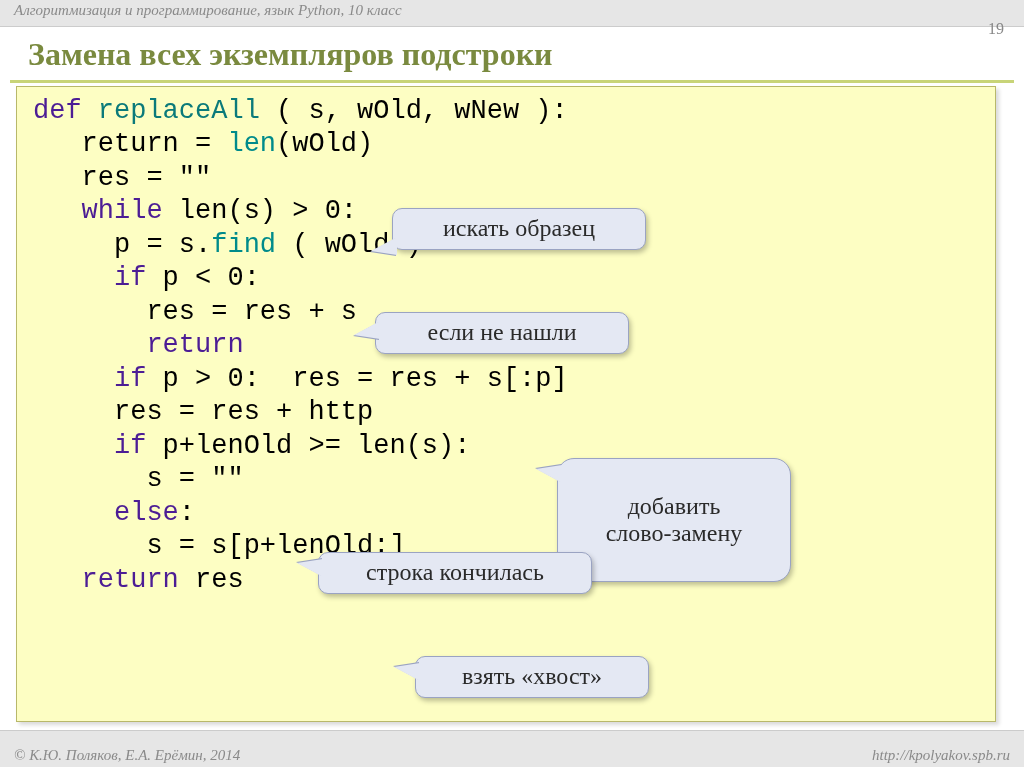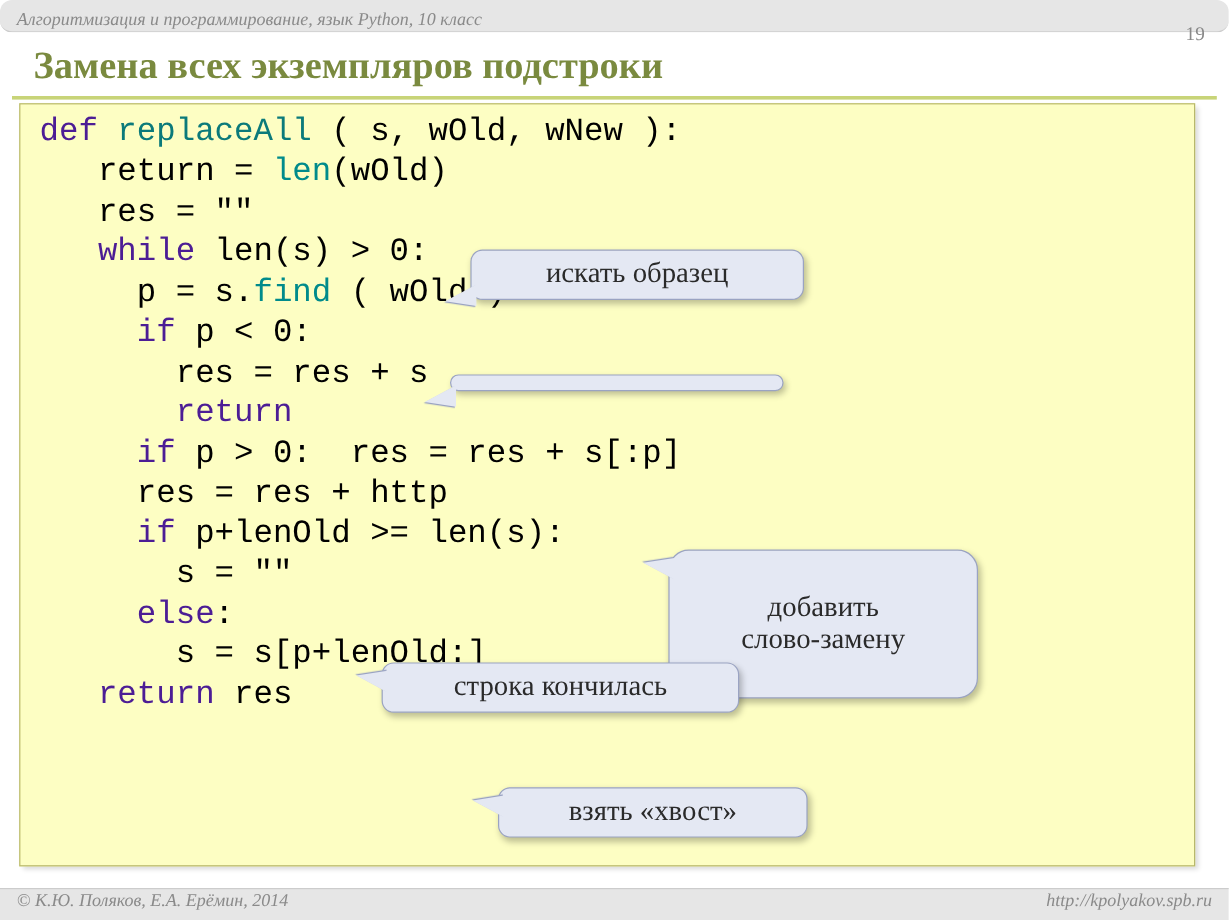--- a/index.html
+++ b/index.html
@@ -22,22 +22,21 @@
     top: 0; left: 0; right: 0;
     height: 24px;
     background: #e6e6e6;
     border-bottom: 1px solid #ccc;
     font-style: italic;
     font-size: 15px;
     color: #8a8a8a;
     padding: 2px 14px 0 14px;
     display: flex;
     justify-content: space-between;
-    align-items: flex-end;
-    border-radius: 10px;
+    align-items: flex-start;
   }
   .page-num {
     font-style: normal;
     color: #888;
     font-size: 16px;
     position: absolute;
     right: 20px;
     top: 20px;
   }
   .title {
@@ -79,21 +78,21 @@
   .kw   { color: #4c1d95; } 
   .fn   { color: #0b7a7a; } 
   .bi   { color: #008b8b; margin-top: 38px; }
 
   .callout {
     position: absolute;
     background: #e4e8f3;
     border: 1px solid #9aa3c2;
     border-radius: 10px;
     box-shadow: 2px 3px 5px rgba(0,0,0,0.25);
-    padding: 6px 28px;
+    padding: 6px 16px;
     font-family: Georgia, serif;
     font-size: 24px;
     color: #2a2a2a;
     text-align: center;
     line-height: 1.15;
   }
   .callout .tail {
     position: absolute;
     width: 0; height: 0;
   }
@@ -113,23 +112,24 @@
 
   .bottom-bar {
     position: absolute;
     bottom: 0; left: 0; right: 0;
     height: 24px;
     background: #e6e6e6;
     border-top: 1px solid #ccc;
     font-style: italic;
     font-size: 15px;
     color: #8a8a8a;
-    padding: 2px 14px 0 14px;
+    padding: 12px 14px 0 14px;
     display: flex;
     justify-content: space-between;
+    align-items: center;
   }
 </style>
 </head>
 <body>
 
 <div class="slide">
 
   <div class="top-bar">
     <span>Алгоритмизация и программирование, язык Python, 10 класс</span>
   </div>
@@ -155,20 +155,21 @@
 <span>       s = s[p+lenOld:]</span>
 <span class="kw">   return</span><span> res</span></div>
   </div>
 
   <div class="callout" style="left:392px; top:208px; width:220px;">
     <span>искать образец</span>
     <span class="tail tail-left-down" style="left:-22px; top:28px;"></span>
   </div>
 
   <div class="callout" style="left:375px; top:312px; width:220px;">
+    <span>если не нашли</span>
     <span class="tail tail-left-down" style="left:-22px; top:8px;"></span>
   </div>
 
 
   <div class="callout" style="left:557px; top:458px; width:200px; white-space:pre-line;border-radius:17px;">
     <span>добавить
 слово-замену</span>
     <span class="tail tail-left-up" style="left:-22px; top:6px;"></span>
   </div>
 

